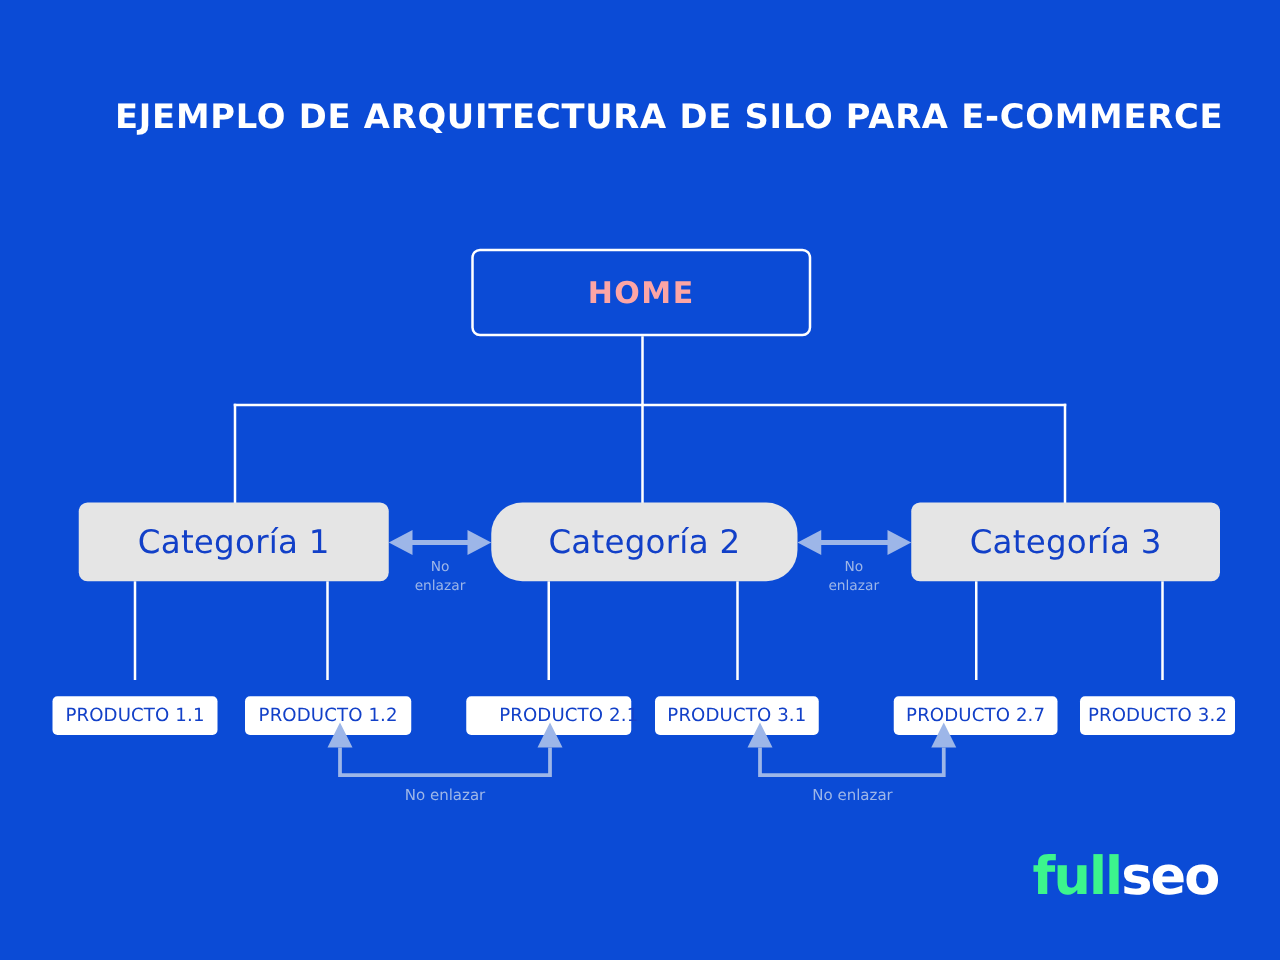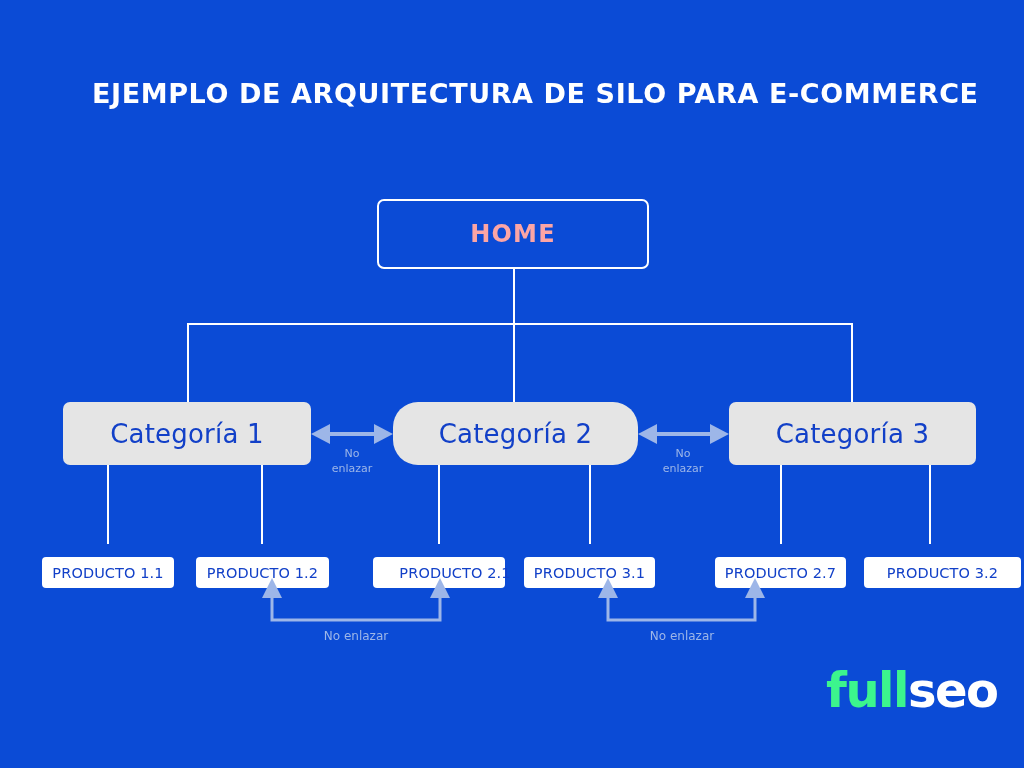--- a/index.html
+++ b/index.html
@@ -82,21 +82,21 @@
     font-weight: normal;
     letter-spacing: 0.1px;
     white-space: nowrap;
     margin-top: 14px;
   }
   .prod-11 { left: 42px;  width: 132px; }
   .prod-12 { left: 196px; width: 133px; }
   .prod-21 { left: 373px; width: 132px; padding-left: 32px; }
   .prod-22 { left: 524px; width: 131px; }
   .prod-31 { left: 715px; width: 131px; }
-  .prod-32 { left: 864px; width: 157px; }
+  .prod-32 { left: 864px; width: 124px; }
 
   
   .ln {
     position: absolute;
     background: #FFFFFF;
   }
   .ln-v { width: 2px; }
   .ln-h { height: 2px; }
 
   
@@ -122,23 +122,23 @@
   }
   .noenlace-wide {
     width: 180px;
     font-size: 12px;
   }
 
   
   .logo {
     position: absolute;
     left: 826px;
-    top: 666px;
+    top: 680px;
     font-family: "DejaVu Sans", sans-serif;
-    font-size: 48px;
+    font-size: 42px;
     font-weight: bold;
     letter-spacing: -1.5px;
     line-height: 1;
   }
   .logo .full { color: #3CF58D; }
   .logo .seo  { color: #FFFFFF; }
 </style>
 </head>
 <body>
 

